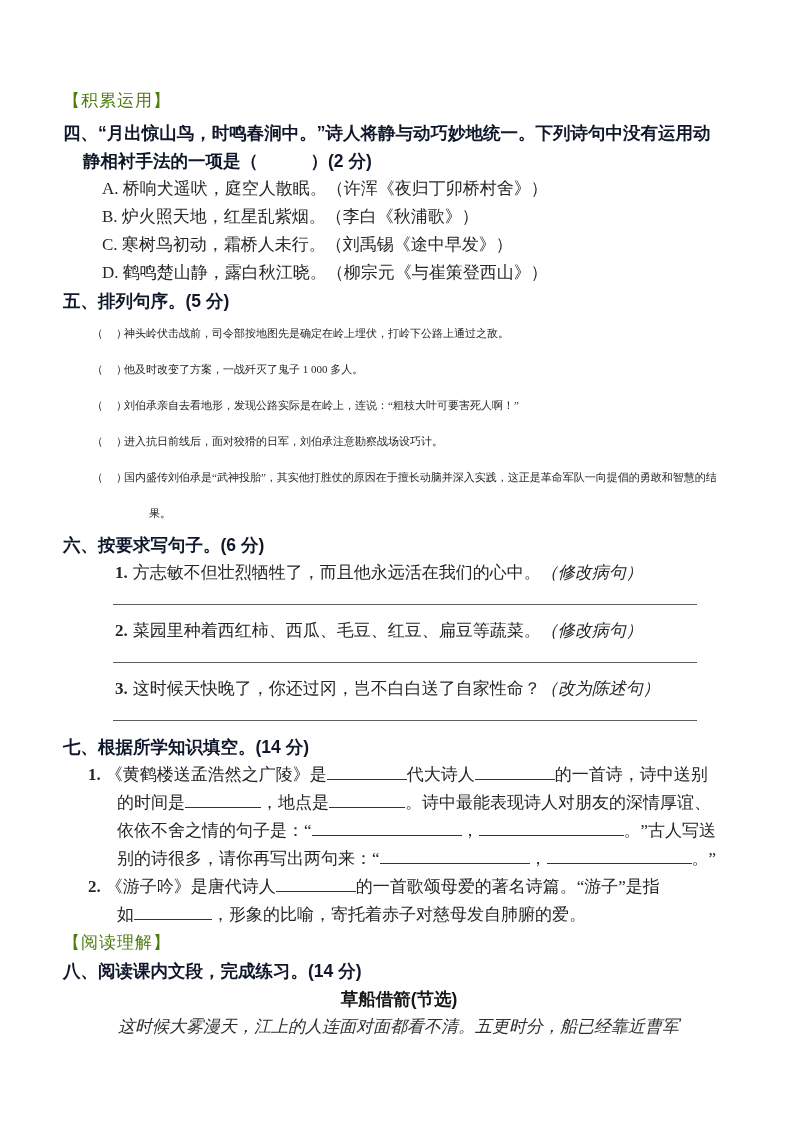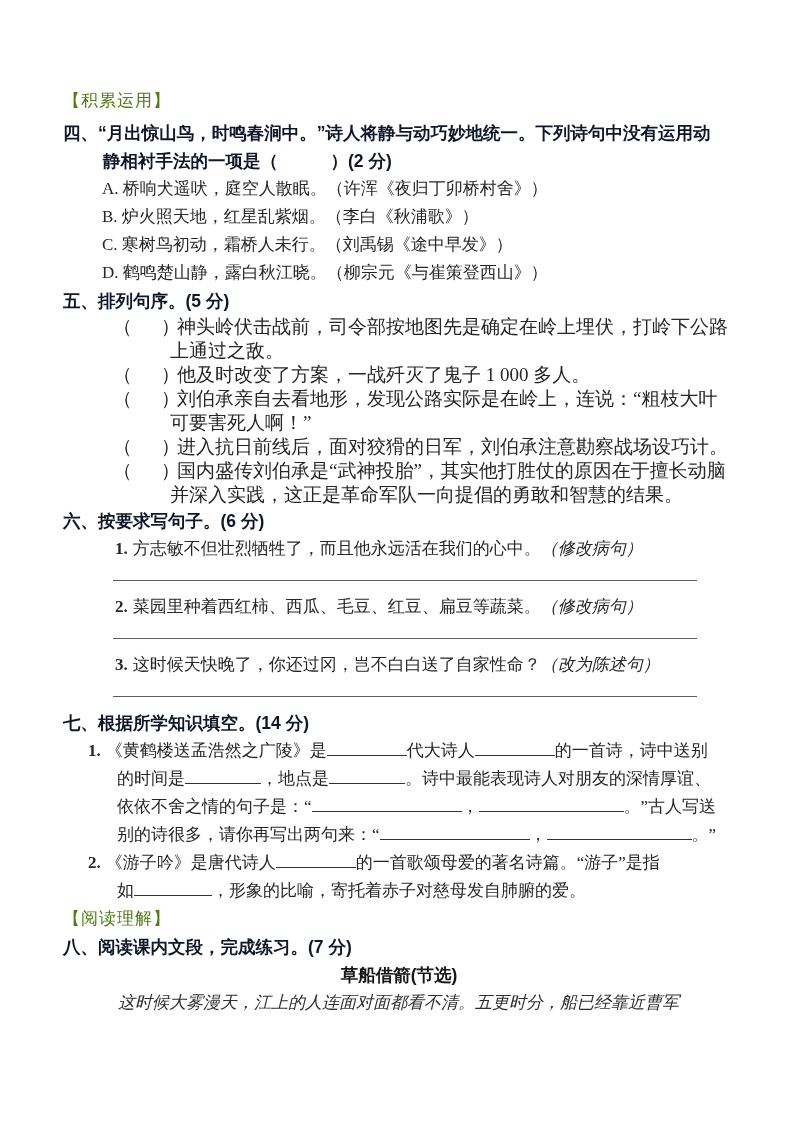--- a/index.html
+++ b/index.html
@@ -19,26 +19,26 @@
   .sec-label {
     line-height: 28px; font-size: 17px;
     color: #4d7c0f; letter-spacing: 1px;
   }
   .q-title {
     line-height: 28px; font-size: 17.5px;
     font-family: "Liberation Sans", "DejaVu Sans", sans-serif;
     font-weight: 700; color: #0f172a;
   }
   .q4-block { margin-top: 4px; }
-  .q4-stem-l2 { margin-left: 40px; }
+  .q4-stem-l2 { margin-left: 20px; }
   .option { line-height: 28px; font-size: 17px; margin-left: 39px; color: #262626; }
 
   .q5-item {
-    line-height: 24px; font-size: 19px;
-    margin-left: 50px; padding-left: 57px; text-indent: -57px;
+    line-height: 36px; font-size: 11px;
+    margin-left: 29px; padding-left: 57px; text-indent: -57px;
     color: #262626;
   }
   .q5-paren { letter-spacing: -3px; }
 
   .q6-item { line-height: 28px; font-size: 17px; margin-left: 52px; color: #262626; }
   .inum { font-weight: 700; margin-right: 5px; }
   .kaiti { font-style: italic; }
   .ansline {
     height: 0; width: 584px;
     margin: 17px 0 12px 50px;
@@ -112,18 +112,18 @@
     <div class="q7-line q7-wrap"><span>别的诗很多，请你再写出两句来：“</span><span class="blank bk150"></span><span>，</span><span class="blank bk145"></span><span>。”</span></div>
   </div>
 
   <div class="q7-item">
     <div class="q7-line"><span class="inum">2.</span><span>《游子吟》是唐代诗人</span><span class="blank bk80"></span><span>的一首歌颂母爱的著名诗篇。“游子”是指</span></div>
     <div class="q7-line q7-wrap"><span>如</span><span class="blank bk78"></span><span>，形象的比喻，寄托着赤子对慈母发自肺腑的爱。</span></div>
   </div>
 
   <div class="sec-label">【阅读理解】</div>
 
-  <div class="q-title">八、阅读课内文段，完成练习。(7 分)</div>
+  <div class="q-title">八、阅读课内文段，完成练习。(14 分)</div>
   <div class="passage-title">草船借箭(节选)</div>
   <div class="passage">这时候大雾漫天，江上的人连面对面都看不清。五更时分，船已经靠近曹军</div>
 
 
 </div>
 
 </body></html>

